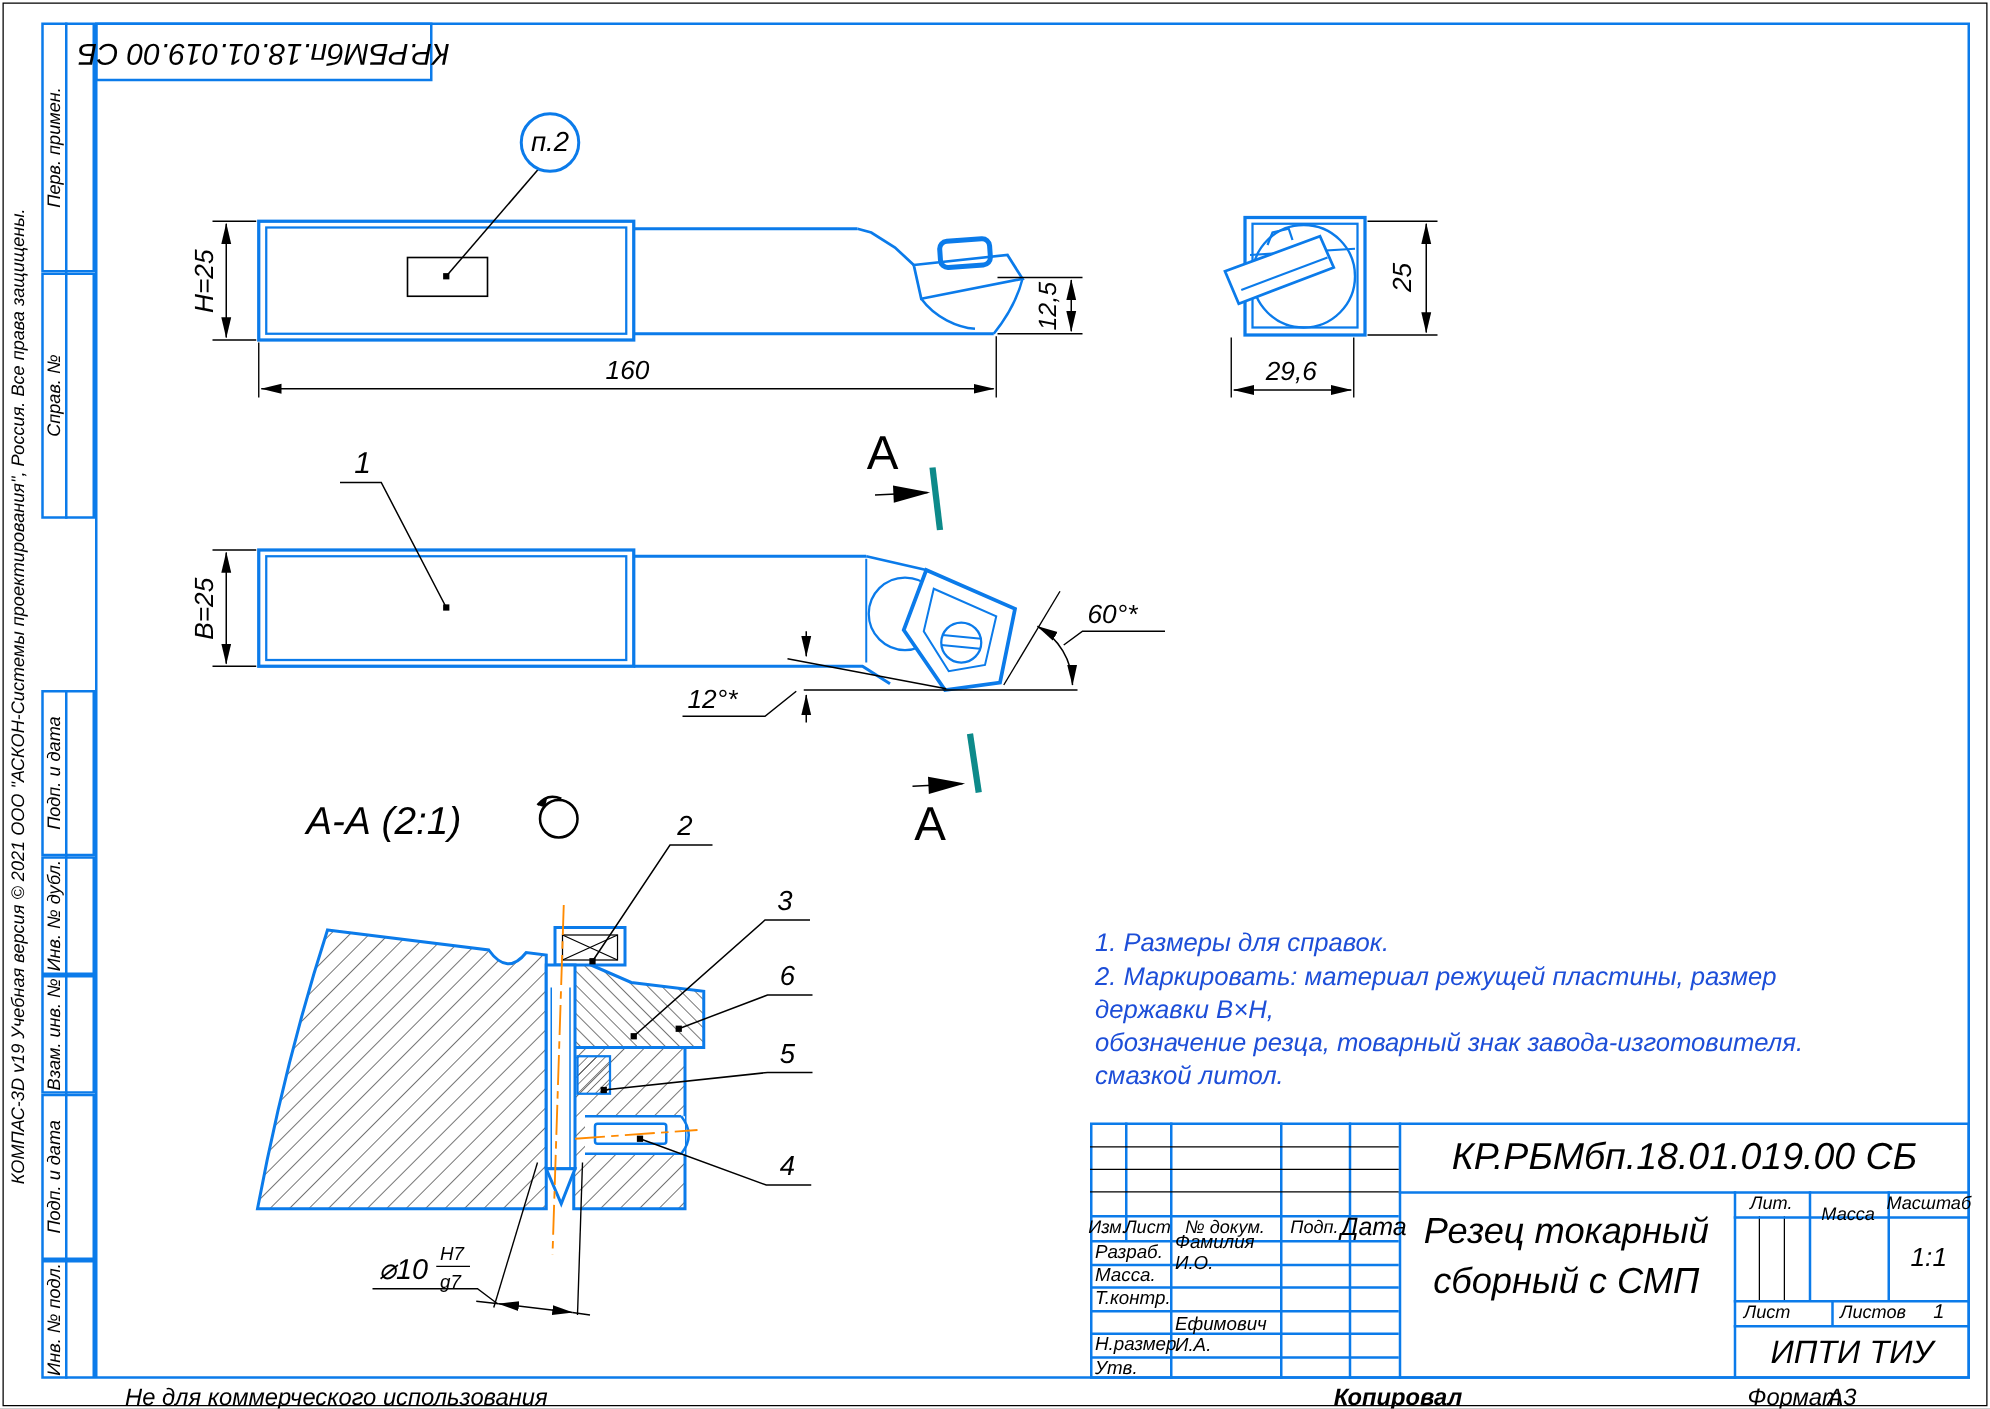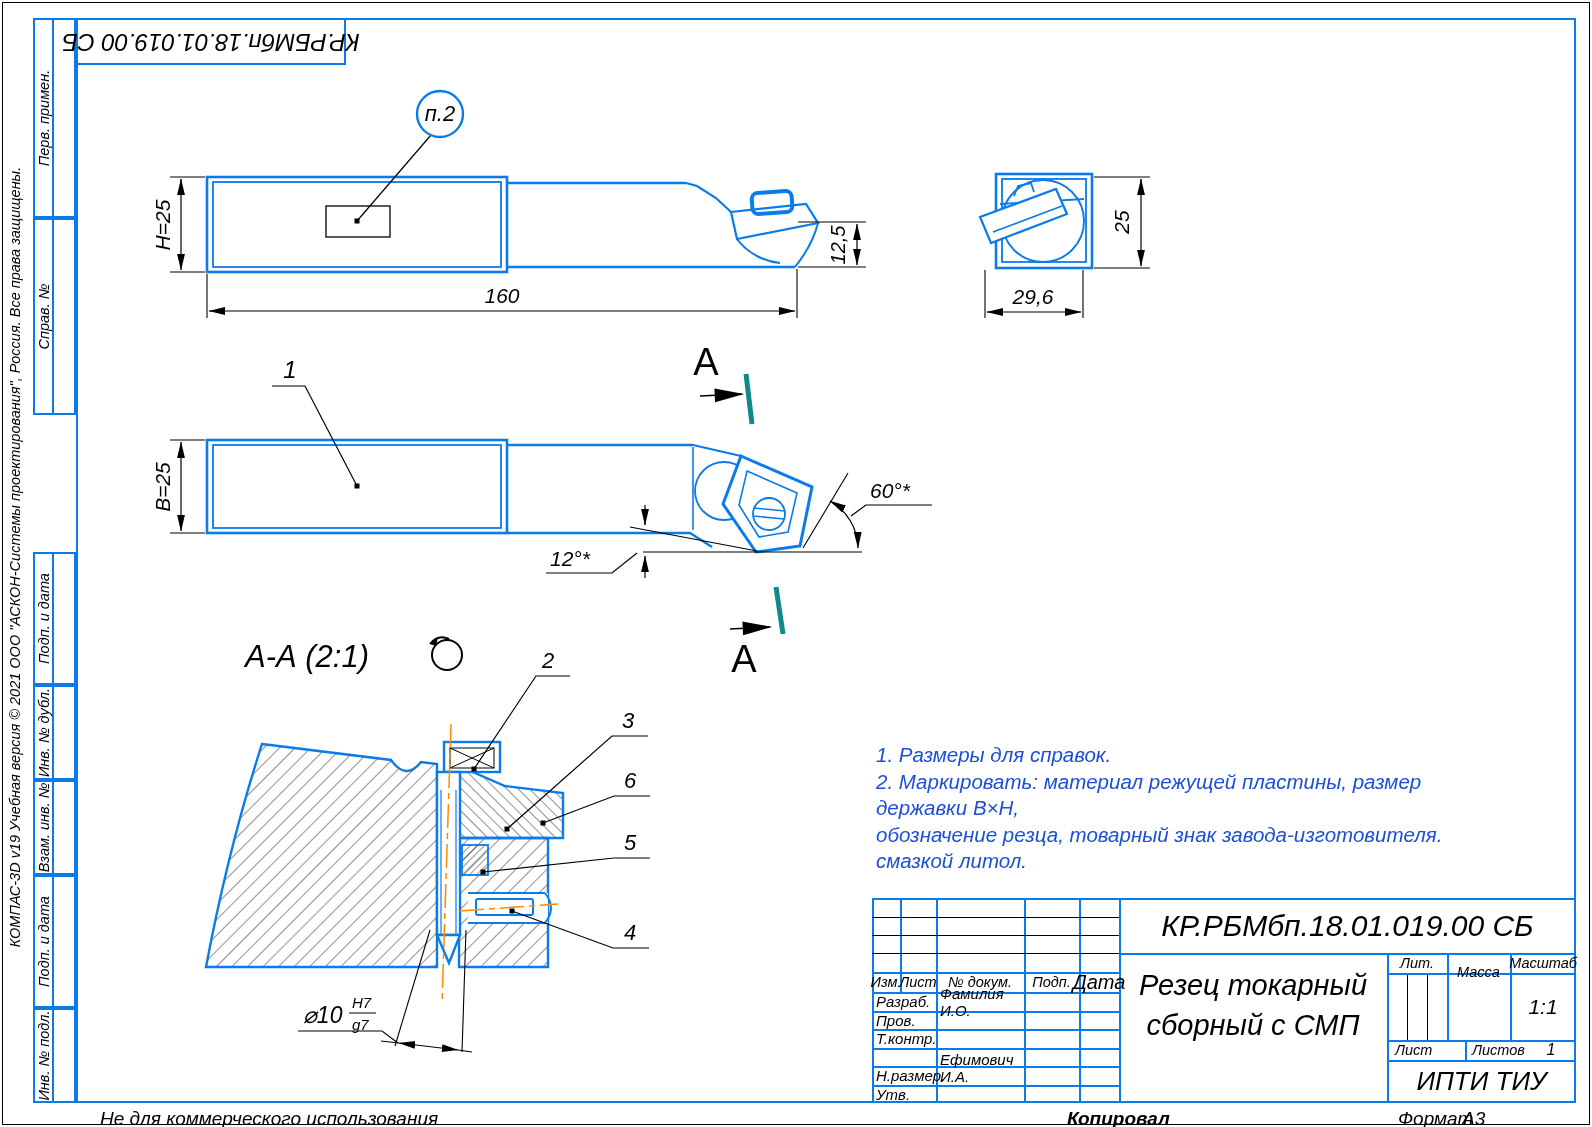--- a/index.html
+++ b/index.html
@@ -269,21 +269,21 @@
 
   <div class="cell" style="left:1119px;top:898px;width:457px;height:55px;font-size:30px;">КР.РБМбп.18.01.019.00 СБ</div>
   <div class="cell" style="left:872px;top:972px;width:28px;height:20px;font-size:14.5px;">Изм.</div>
   <div class="cell" style="left:900px;top:972px;width:36px;height:20px;font-size:14.5px;">Лист</div>
   <div class="cell" style="left:936px;top:972px;width:88px;height:20px;font-size:14.5px;">№ докум.</div>
   <div class="cell" style="left:1024px;top:972px;width:55px;height:20px;font-size:14.5px;">Подп.</div>
   <div class="cell" style="left:1079px;top:972px;width:40px;height:20px;font-size:20px;">Дата</div>
 
   <div class="cell left" style="left:876px;top:992px;width:60px;height:19px;font-size:15px;">Разраб.</div>
   <div class="cell left" style="left:940px;top:992px;width:84px;height:19px;font-size:15px;">Фамилия И.О.</div>
-  <div class="cell left" style="left:876px;top:1011px;width:60px;height:18px;font-size:15px;">Пров.</div>
+  <div class="cell left" style="left:876px;top:1011px;width:60px;height:18px;font-size:15px;">Масса.</div>
   <div class="cell left" style="left:940px;top:1011px;width:84px;height:18px;font-size:15px;margin-top:48px;">Ефимович И.А.</div>
   <div class="cell left" style="left:876px;top:1029px;width:60px;height:19px;font-size:15px;">Т.контр.</div>
   <div class="cell left" style="left:940px;top:1029px;width:84px;height:19px;font-size:15px;"></div>
   <div class="cell left" style="left:876px;top:1048px;width:60px;height:18px;font-size:15px;"></div>
   <div class="cell left" style="left:876px;top:1066px;width:60px;height:19px;font-size:15px;">Н.размер.</div>
   <div class="cell left" style="left:876px;top:1085px;width:60px;height:18px;font-size:15px;">Утв.</div>
 
   <div class="cell" style="left:1119px;top:963px;width:268px;height:45px;font-size:29px;">Резец токарный</div>
   <div class="cell" style="left:1119px;top:1003px;width:268px;height:45px;font-size:29px;">сборный с СМП</div>
 

